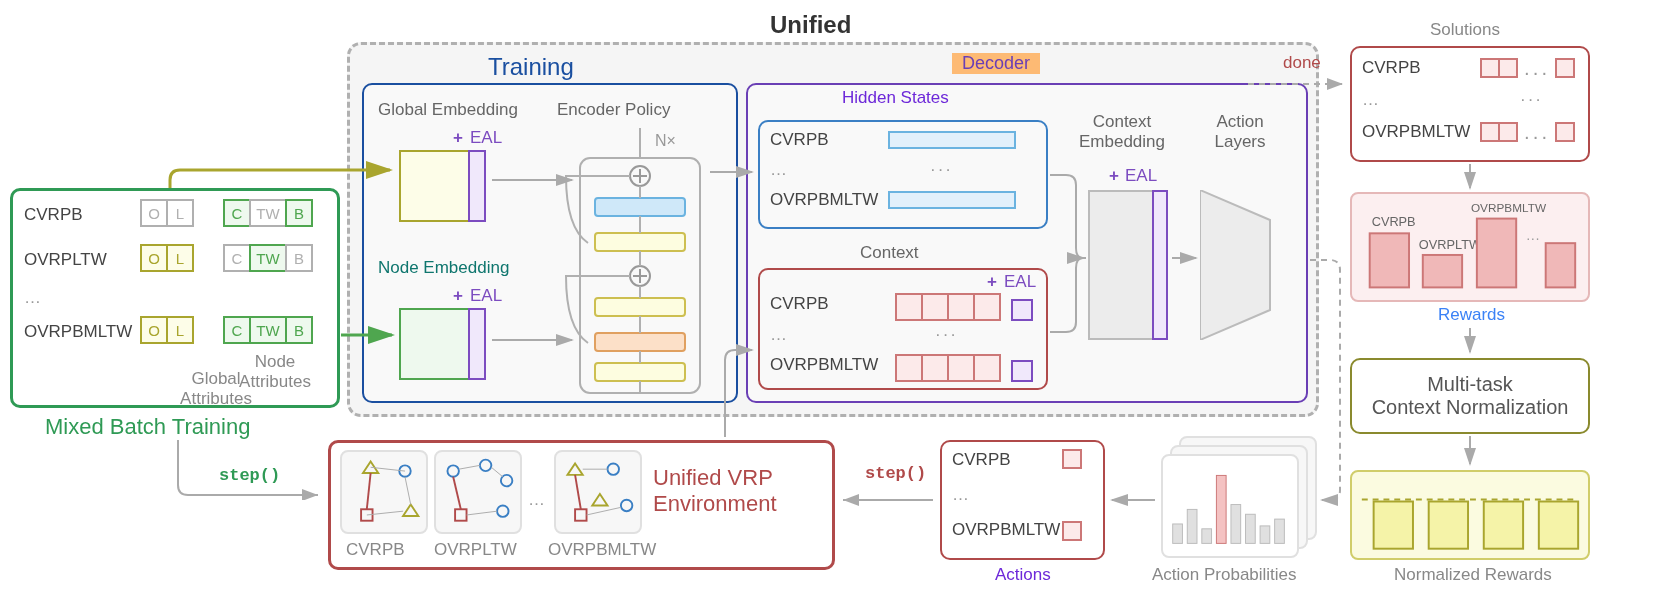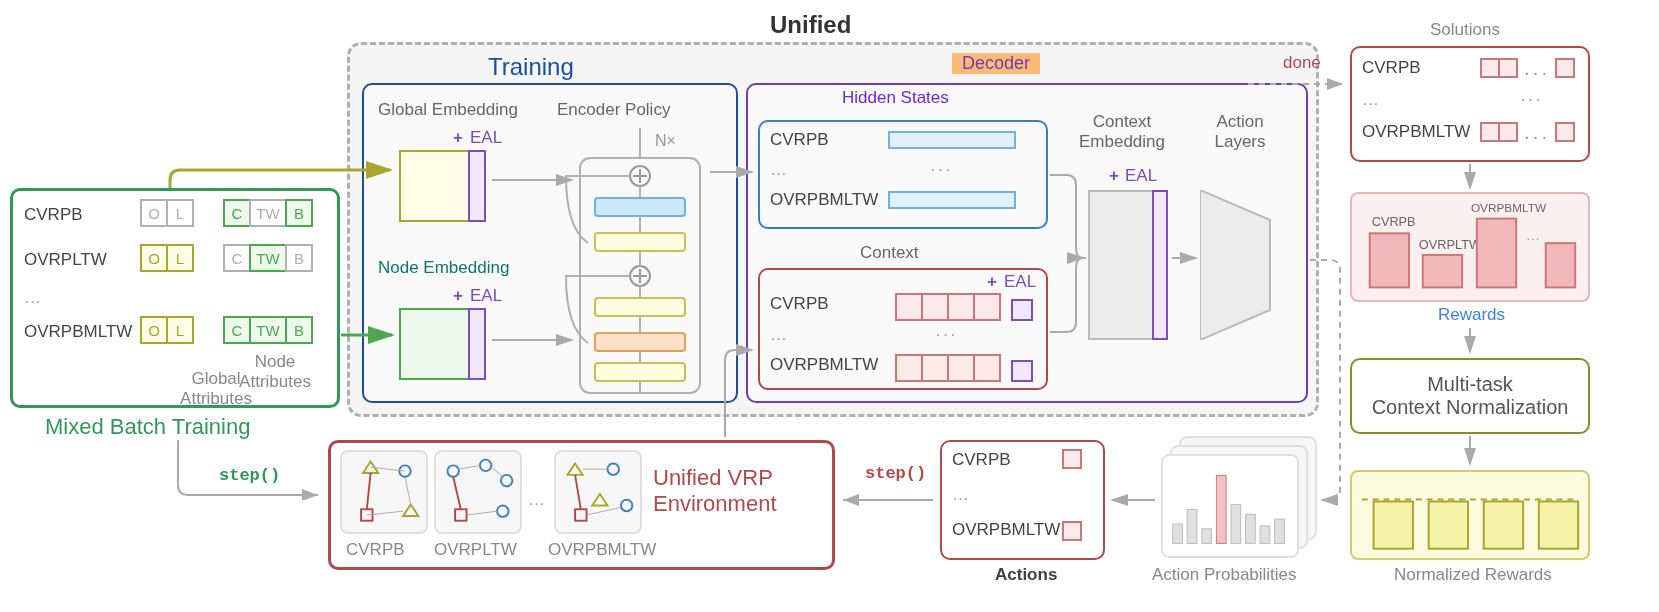--- a/index.html
+++ b/index.html
@@ -199,21 +199,21 @@
     </defs>
   <line x1="95" y1="10" x2="5" y2="10" stroke="#aaa" stroke-width="2" marker-end="url(#ahead2)"></line>
 </svg>
 
 <div class="abs box" style="left:940px; top:440px; width:165px; height:120px; border-color:#b04a4a;"></div>
 <div class="abs small" style="left:952px; top:450px;">CVRPB</div>
 <div class="abs" style="left:1062px; top:449px;"><span class="tinybox"></span></div>
 <div class="abs dots small" style="left:952px; top:485px;">…</div>
 <div class="abs small" style="left:952px; top:520px;">OVRPBMLTW</div>
 <div class="abs" style="left:1062px; top:521px;"><span class="tinybox"></span></div>
-<div class="abs lbl small" style="left:995px; top:565px; color:#404040;font-weight:bold;">Actions</div>
+<div class="abs lbl small" style="left:995px; top:565px; color:#6d28d9;">Actions</div>
 
 <div class="abs card" style="left:1179px; top:436px; width:138px; height:104px;"></div>
 <div class="abs card" style="left:1170px; top:445px; width:138px; height:104px;"></div>
 <div class="abs card" style="left:1161px; top:454px; width:138px; height:104px; background:#fff;">
   <svg viewBox="0 0 138 104">
     <rect x="10" y="70" width="10" height="20" fill="#e0e0e0" stroke="#bbb"></rect>
     <rect x="25" y="55" width="10" height="35" fill="#e0e0e0" stroke="#bbb"></rect>
     <rect x="40" y="75" width="10" height="15" fill="#e0e0e0" stroke="#bbb"></rect>
     <rect x="55" y="20" width="10" height="70" fill="#f4c2c2" stroke="#c77"></rect>
     <rect x="70" y="50" width="10" height="40" fill="#e0e0e0" stroke="#bbb"></rect>

